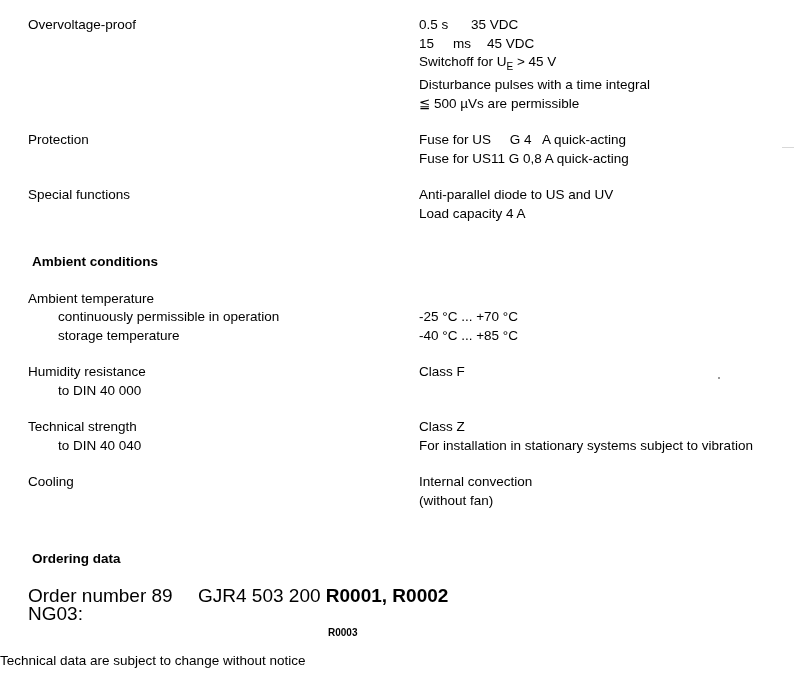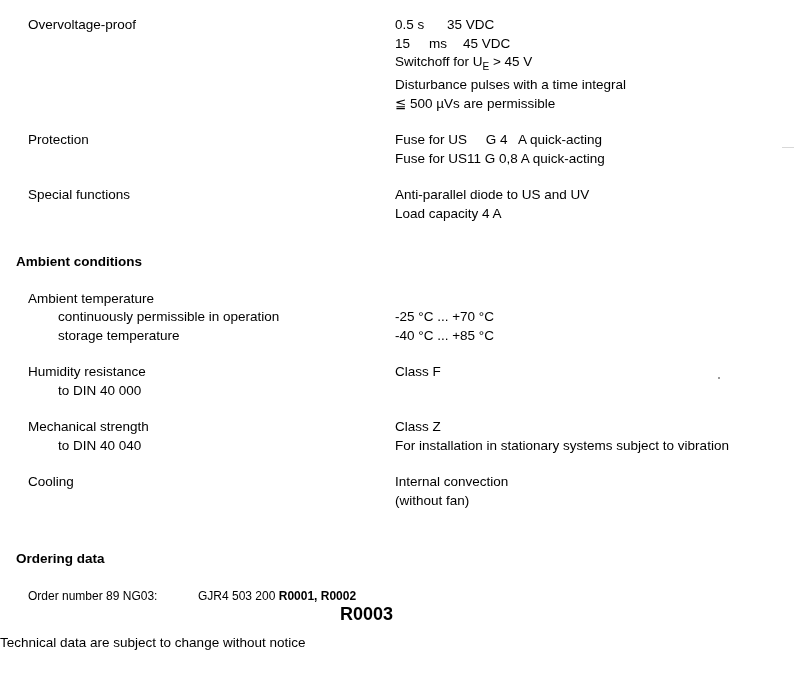--- a/index.html
+++ b/index.html
@@ -31,28 +31,29 @@
     flex: 0 0 395px;
     padding-left: 28px;
     box-sizing: border-box;
     font-size: 13.5px;
     line-height: 18.5px;
   }
   .value-col {
     flex: 1 1 auto;
     font-size: 13.5px;
     line-height: 18.5px;
+    margin-left: 24px;
   }
   .value-line {
     white-space: pre;
   }
   .section-heading {
     font-size: 13.5px;
     font-weight: bold;
-    padding-left: 16px;
+    padding-left: 32px;
     line-height: 18.5px;
   }
   .indent-1 {
     padding-left: 30px;
   }
   .gap-s { height: 10px; }
   .gap-m { height: 18px; }
   .gap-l { height: 30px; }
   .gap-xl { height: 40px; }
 
@@ -65,34 +66,34 @@
     width: 52px;
   }
   .v-num2 {
     display: inline-block;
     width: 34px;
   }
   .order-row {
     display: flex;
     align-items: flex-start;
     padding-left: 28px;
-    font-size: 12px;
+    font-size: 19px;
     line-height: 18.5px;
   }
   .order-label {
     width: 170px;
     flex: 0 0 170px;
   }
   .order-code {
     flex: 0 0 auto;
   }
   .bold { font-weight: bold; }
   .order-second {
-    padding-left: 40px;
-    font-size: 18px;
+    padding-left: 28px;
+    font-size: 10px;
     line-height: 18.5px;
   }
   .order-second .inner {
     margin-left: 300px;
     font-weight: bold;
   }
   .note {
     font-size: 13.5px;
     line-height: 18.5px;
   }
@@ -181,21 +182,21 @@
     </div>
     <div class="value-col">
       <div class="value-line">Class F</div>
     </div>
   </div>
 
   <div class="gap-m"></div>
 
   <div class="row">
     <div class="label-col">
-      <div>Mechanical strength</div>
+      <div>Technical strength</div>
       <div class="indent-1">to DIN 40 040</div>
     </div>
     <div class="value-col">
       <div class="value-line">Class Z</div>
       <div class="value-line">For installation in stationary systems subject to vibration</div>
     </div>
   </div>
 
   <div class="gap-m"></div>
 

